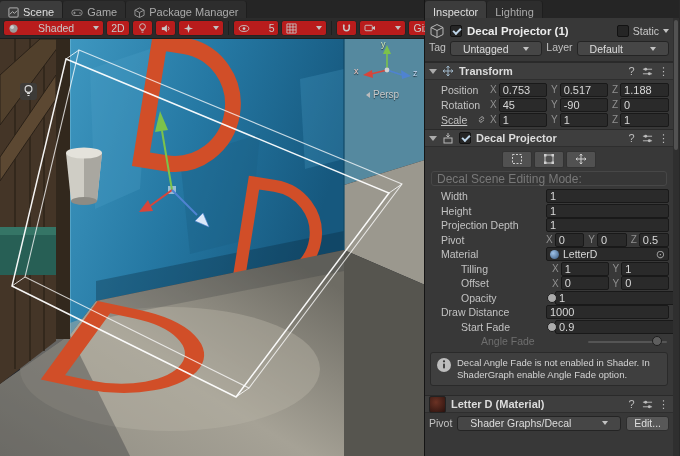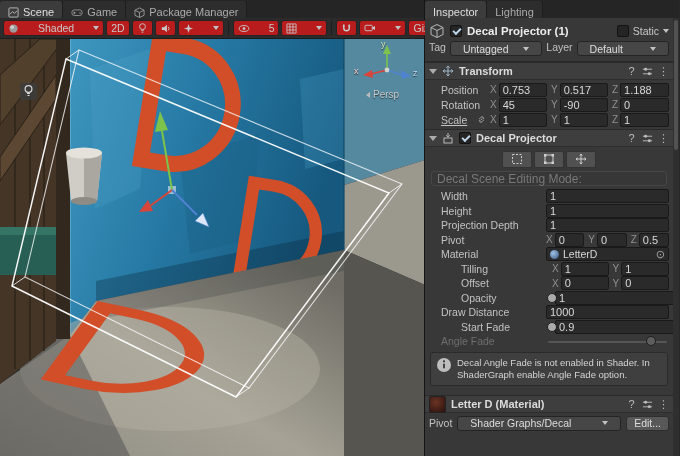--- a/index.html
+++ b/index.html
@@ -48,21 +48,21 @@
 
   .comp-header{height:18px;background:#3E3E3E;border-top:1px solid #2A2A2A;border-bottom:1px solid #2E2E2E;display:flex;align-items:center;gap:5px;padding:0 4px;}
   .comp-title{font-size:11px;font-weight:bold;color:#DCDCDC;flex:1;}
   .comp-body{padding:2px 0;}
   .row{display:flex;align-items:center;height:15px;padding:0 4px 0 16px;gap:3px;font-size:10.5px;}
   .row.decal{height:14.5px;}
   .rlabel{color:#C2C2C2;flex-shrink:0;overflow:hidden;white-space:nowrap;}
   .rlabel.t{width:46px;}
   .rlabel.d{width:102px;}
   .rlabel.ind{width:88px;margin-left:20px;}
-  .rlabel.dis{color:#6E6E6E;}
+  .rlabel.dis{color:#6E6E6E;margin-left:40px;}
   .vec{display:flex;flex:1;gap:4px;min-width:0;}
   .cell{display:flex;align-items:center;gap:2px;flex:1;min-width:0;}
   .axis{color:#909090;font-size:10px;flex-shrink:0;}
   .objfield{flex:1;display:flex;align-items:center;gap:4px;background:#2A2A2A;border:1px solid #191919;border-radius:2px;height:14px;padding:0 3px;color:#D8D8D8;min-width:0;}
   .objdot{width:9px;height:9px;border-radius:50%;background:radial-gradient(circle at 35% 35%,#9FC2E8,#34547A);flex-shrink:0;}
   .picker{margin-left:auto;color:#A8A8A8;font-size:11px;line-height:1;}
   .slider{position:relative;flex:1;height:14px;min-width:0;}
   .slider .track{position:absolute;left:2px;right:2px;top:6.5px;height:2px;background:#8A8A8A;border-radius:1px;}
   .slider.dis .track{background:#555;}
   .knob{position:absolute;top:2px;width:10px;height:10px;border-radius:50%;background:#ABABAB;border:1px solid #1E1E1E;}

